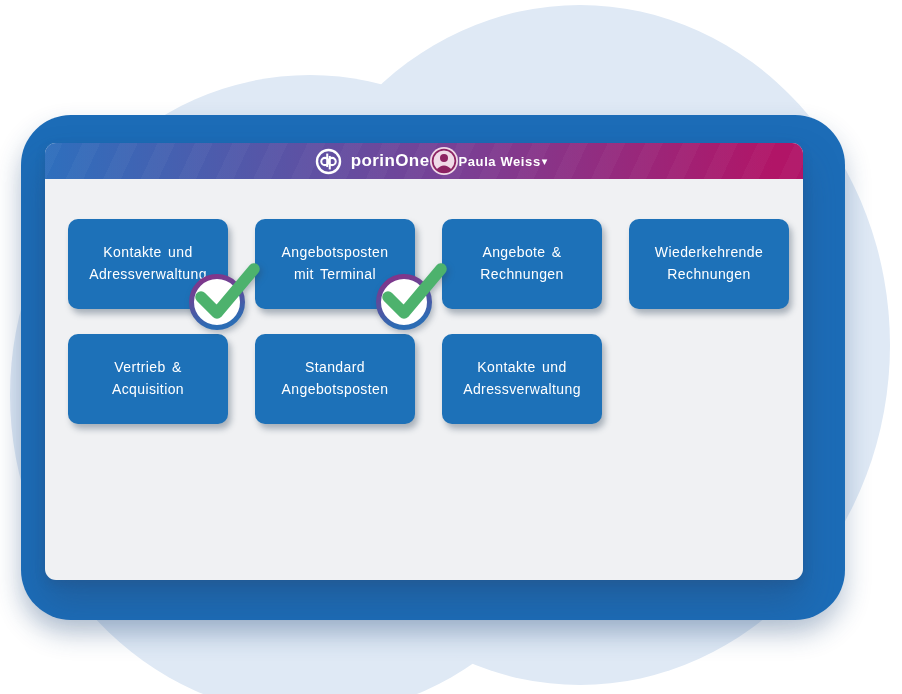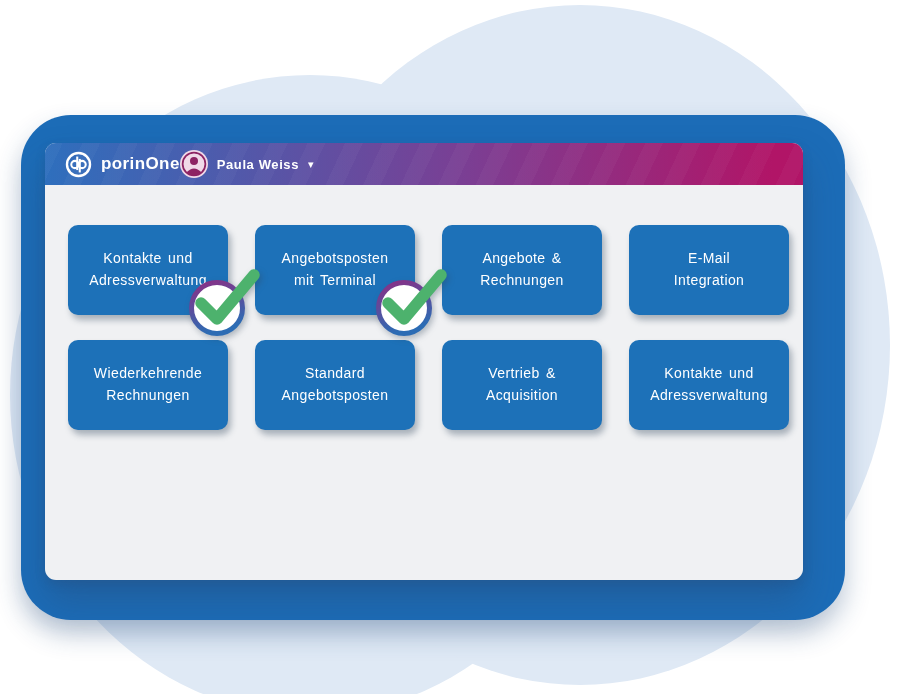--- a/index.html
+++ b/index.html
@@ -37,43 +37,43 @@
   .app-window {
     position: absolute;
     left: 45px; top: 143px;
     width: 758px; height: 437px;
     border-radius: 11px;
     background: var(--card-bg);
     box-shadow: 0 22px 36px rgba(40, 75, 120, 0.40), 0 4px 10px rgba(40, 75, 120, 0.25);
   }
 
   .app-header {
-    height: 42px;
+    height: 36px;
     border-radius: 11px 11px 0 0;
     background-image:
       repeating-linear-gradient(115deg, rgba(255,255,255,0.03) 0 16px, rgba(255,255,255,0) 16px 34px),
       linear-gradient(92deg, var(--header-blue) 0%, var(--header-purple) 55%, var(--header-magenta) 96%);
     display: flex;
     align-items: center;
-    justify-content: flex-start;
+    justify-content: center;
     padding: 0 6px 0 20px;
     color: #ffffff;
   }
 
   .brand { display: flex; align-items: center; gap: 9px; }
   .brand-name {
     font-size: 17px;
     font-weight: 700;
     letter-spacing: 0.4px;
   }
 
   .user-menu {
     display: flex;
     align-items: center;
-    gap: 9px;
+    gap: 1px;
     cursor: pointer;
   }
   .user-name { font-size: 13px; font-weight: 600; letter-spacing: 0.6px; }
   .chevron { font-size: 11px; line-height: 1; padding-top: 1px; }
 
   
   .tile-grid {
     display: grid;
     grid-template-columns: repeat(4, 160px);
     grid-auto-rows: 90px;
@@ -195,46 +195,40 @@
 
 
       <div class="tile-wrap">
         <button class="tile">
           <span class="tile-label">Angebote &amp;
 Rechnungen</span>
         </button>
       </div>
 
 
-      <div class="tile-wrap">
-        <button class="tile">
-          <span class="tile-label">E-Mail
-Integration</span>
-        </button>
-      </div>
 
 
       <div class="tile-wrap">
         <button class="tile">
           <span class="tile-label">Wiederkehrende
 Rechnungen</span>
         </button>
       </div>
 
       <div class="tile-wrap">
         <button class="tile">
+          <span class="tile-label">Vertrieb &amp;
+Acquisition</span>
+        </button>
+      </div>
+
+      <div class="tile-wrap">
+        <button class="tile">
           <span class="tile-label">Standard
 Angebotsposten</span>
-        </button>
-      </div>
-
-      <div class="tile-wrap">
-        <button class="tile">
-          <span class="tile-label">Vertrieb &amp;
-Acquisition</span>
         </button>
       </div>
 
       <div class="tile-wrap">
         <button class="tile">
           <span class="tile-label">Kontakte und
 Adressverwaltung</span>
         </button>
       </div>
 

